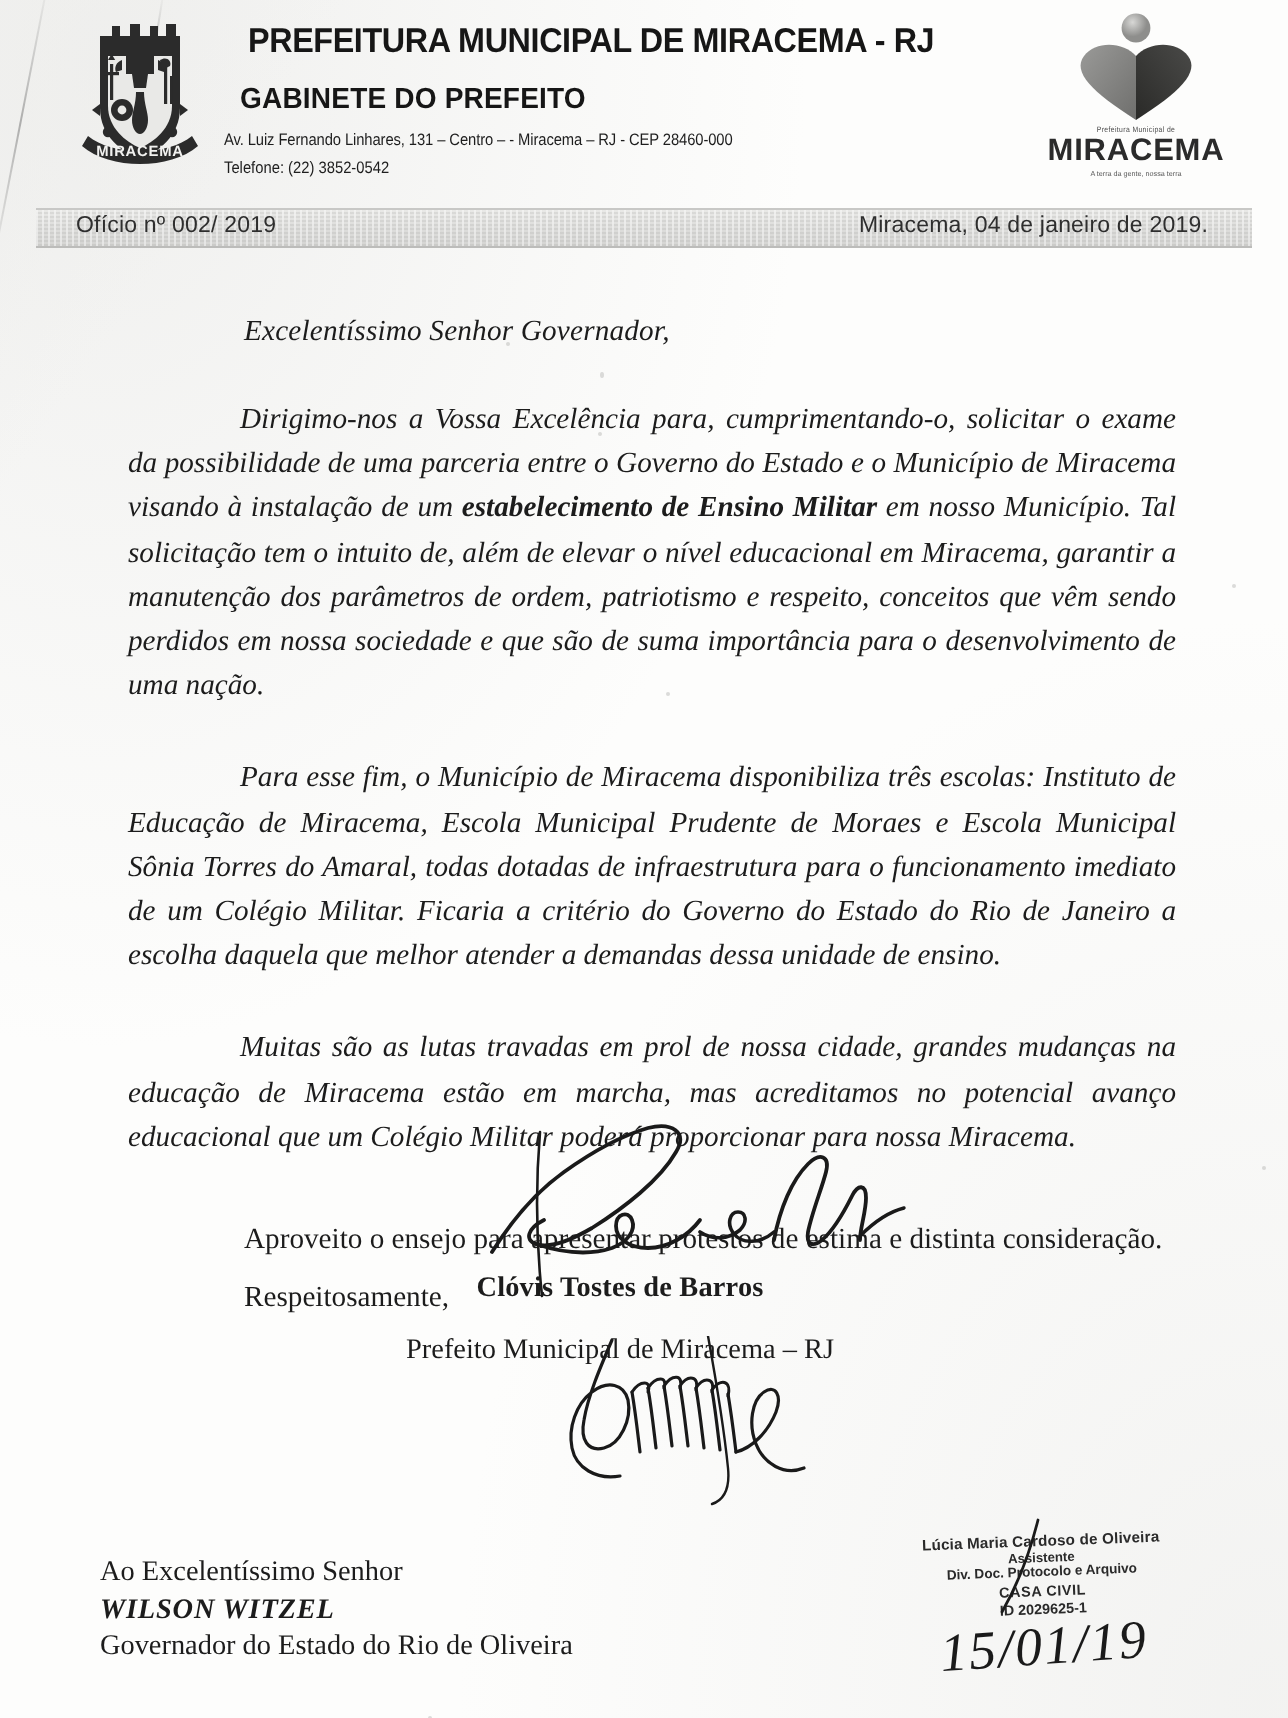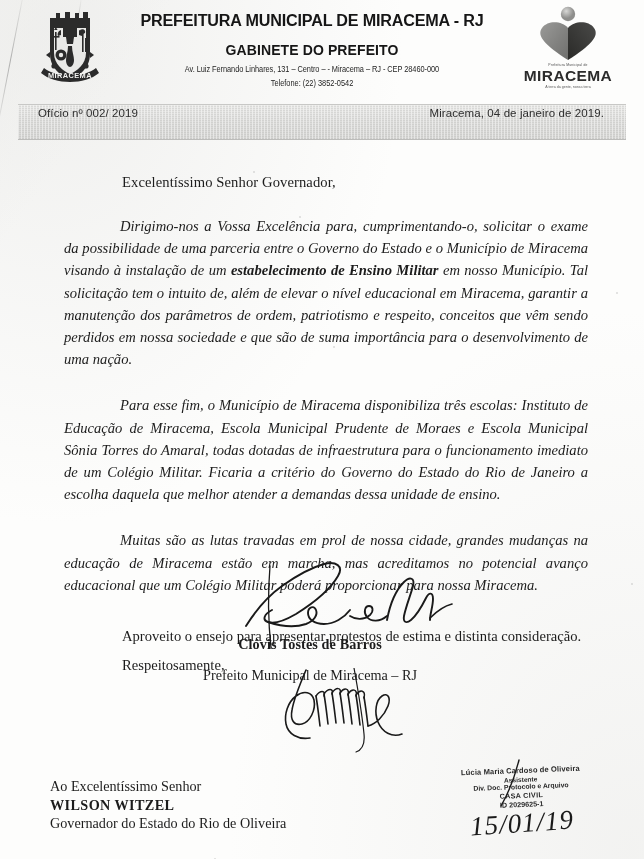--- a/index.html
+++ b/index.html
@@ -43,21 +43,21 @@
   }
   #logo .name{
     font-family:"Liberation Sans", sans-serif; font-weight:bold; font-size:15.5px;
     letter-spacing:.4px; color:#2b2b2b; line-height:1; margin-top:1px;
   }
   #logo .tag{
     font-family:"Liberation Sans", sans-serif; font-size:3.6px; color:#5a5a5a;
     margin-top:1.5px; white-space:nowrap;
   }
 
-  .head-center{ position:absolute; left:112px; top:10px; width:400px; text-align:center; }
+  .head-center{ position:absolute; left:112px; top:10px; width:400px; text-align:left; }
   .h-title{
     font-family:"Liberation Sans", sans-serif; font-weight:bold;
     font-size:17.2px; letter-spacing:-0.2px; color:#161616;
     transform:scaleX(.94); transform-origin:center;
   }
   .h-sub{
     font-family:"Liberation Sans", sans-serif; font-weight:bold;
     font-size:14.6px; letter-spacing:.1px; color:#161616; margin-top:11px;
     transform:scaleX(.96); transform-origin:center;
   }
@@ -67,41 +67,41 @@
     transform:scaleY(1.12); transform-origin:center;
   }
   .h-tel{
     font-family:"Liberation Sans", sans-serif; font-size:7.4px;
     color:#1e1e1e; margin-top:5px;
     transform:scaleY(1.12); transform-origin:center;
   }
 
   
   #band{
-    position:absolute; left:18px; top:104px; width:608px; height:36px;
+    position:absolute; left:18px; top:104px; width:608px; height:20px;
     background:linear-gradient(180deg,#e9e9e7 0%,#dededc 45%,#d5d5d3 100%);
     border-top:1px solid #c8c8c6; border-bottom:1px solid #bcbcba;
   }
   #band .noise{
     position:absolute; inset:0; opacity:.5;
     background-image:
       repeating-linear-gradient(90deg, rgba(255,255,255,.8) 0 1px, rgba(0,0,0,0) 1px 3px),
       repeating-linear-gradient(0deg, rgba(170,170,168,.45) 0 1px, rgba(0,0,0,0) 1px 2px);
   }
   #band .txt{
     position:absolute; top:2px; font-family:"Liberation Sans", sans-serif;
     font-size:11.5px; color:#2e2e2e; letter-spacing:.1px;
   }
   #band .left { left:20px; }
   #band .right{ right:22px; }
 
   
   #body{ position:absolute; left:64px; top:138px; width:524px; }
   .salutation{
-    font-size:14.6px; margin-top:36px; padding-left:58px; letter-spacing:.1px;
+    font-size:14.6px; margin-top:20px; padding-left:58px; letter-spacing:.1px;font-style:italic;
   }
   p.para{
     font-size:14.6px; line-height:22.2px; text-align:justify;
     text-indent:56px; margin-top:24px; letter-spacing:0;font-style:italic;
   }
   p.para b{ font-weight:bold; }
   .closing{
     font-size:14.6px; margin-top:32px; padding-left:58px;
   }
   .respect{
@@ -114,21 +114,21 @@
     font-size:14.2px; font-weight:bold; letter-spacing:.1px;
   }
   .sigblock .role{ font-size:14.2px; margin-top:14px; }
   #sig1{ top:636px; }
   #sig2{ top:712px; }
   .scribble{ position:absolute; pointer-events:none; }
 
   
   #addressee{ position:absolute; left:50px; top:777px; }
   #addressee div{ font-size:14.2px; line-height:18.5px; }
-  #addressee .bold{ font-weight:bold; letter-spacing:.4px; }
+  #addressee .bold{ font-weight:bold; letter-spacing:.4px;font-style:italic; }
 
   
   #stamp{
     position:absolute; left:428px; top:766px; width:186px; text-align:center;
     font-family:"Liberation Sans", sans-serif; color:#2a2a2a;
     transform:rotate(-2.2deg); transform-origin:center;
   }
   #stamp .l1{ font-size:7.6px; font-weight:bold; letter-spacing:.1px; }
   #stamp .l2{ font-size:6.6px; font-weight:bold; margin-top:.5px; }
   #stamp .l3{ font-size:6.8px; font-weight:bold; margin-top:.5px; }

